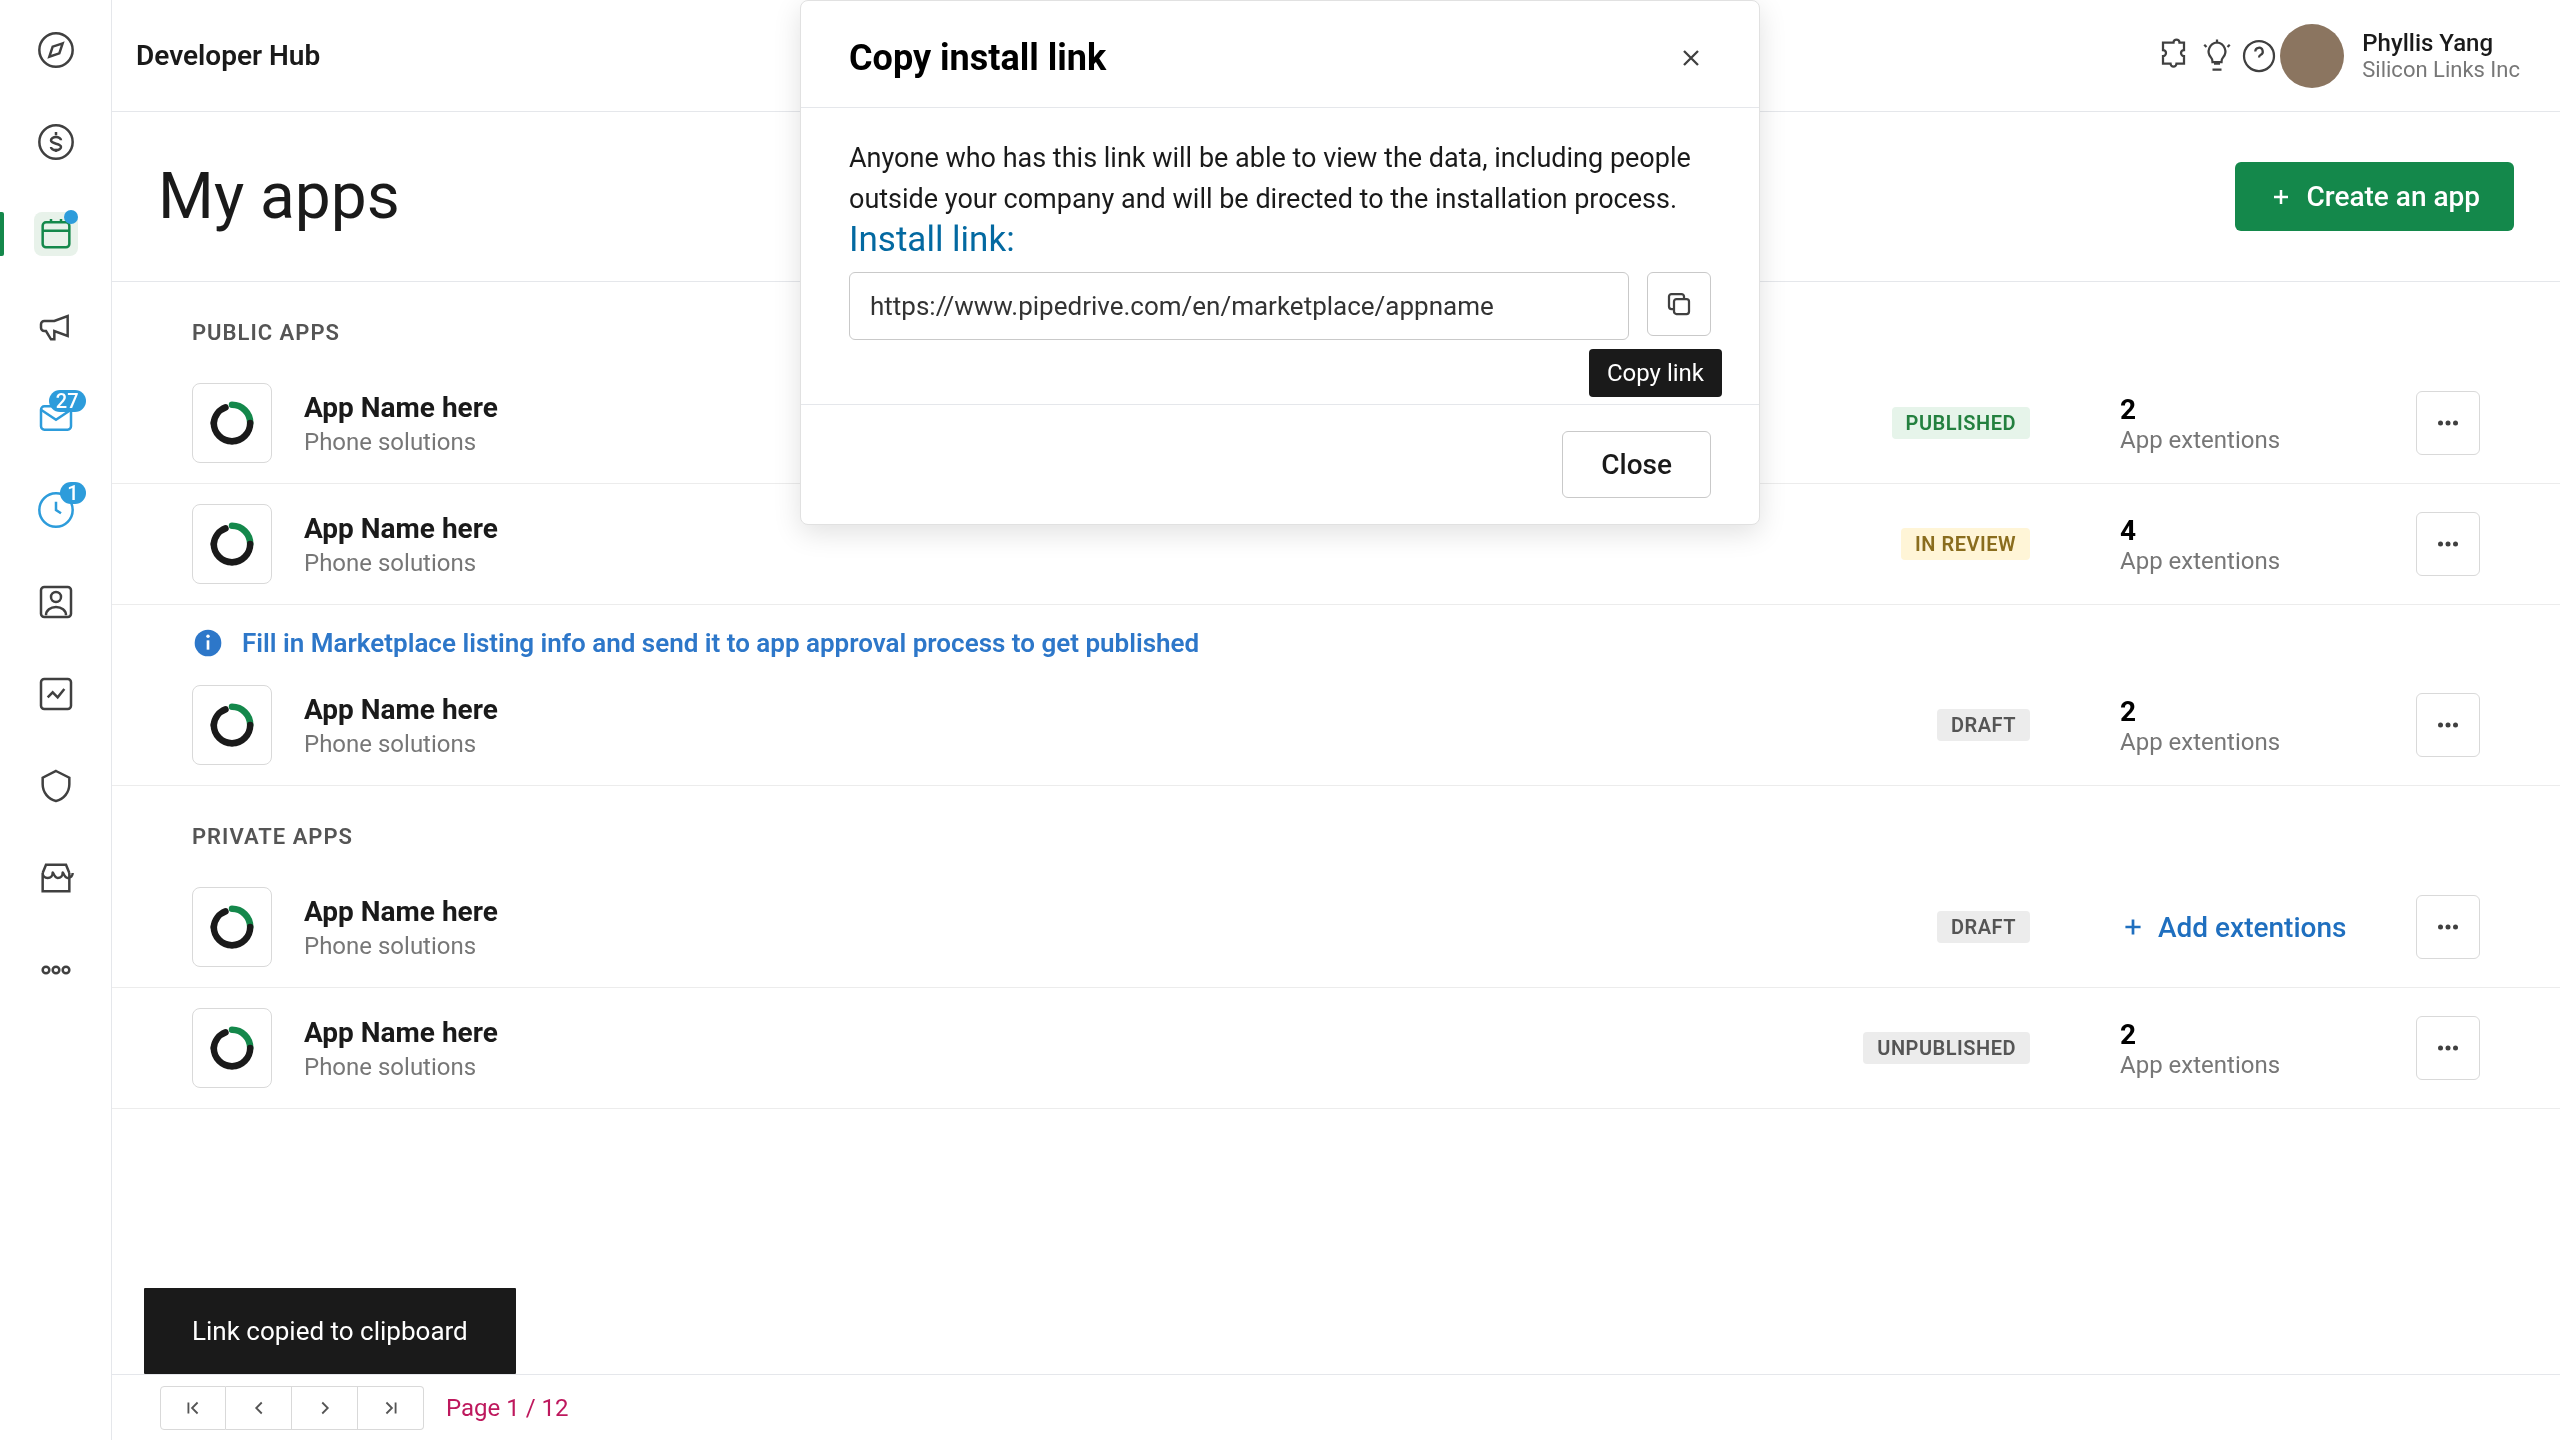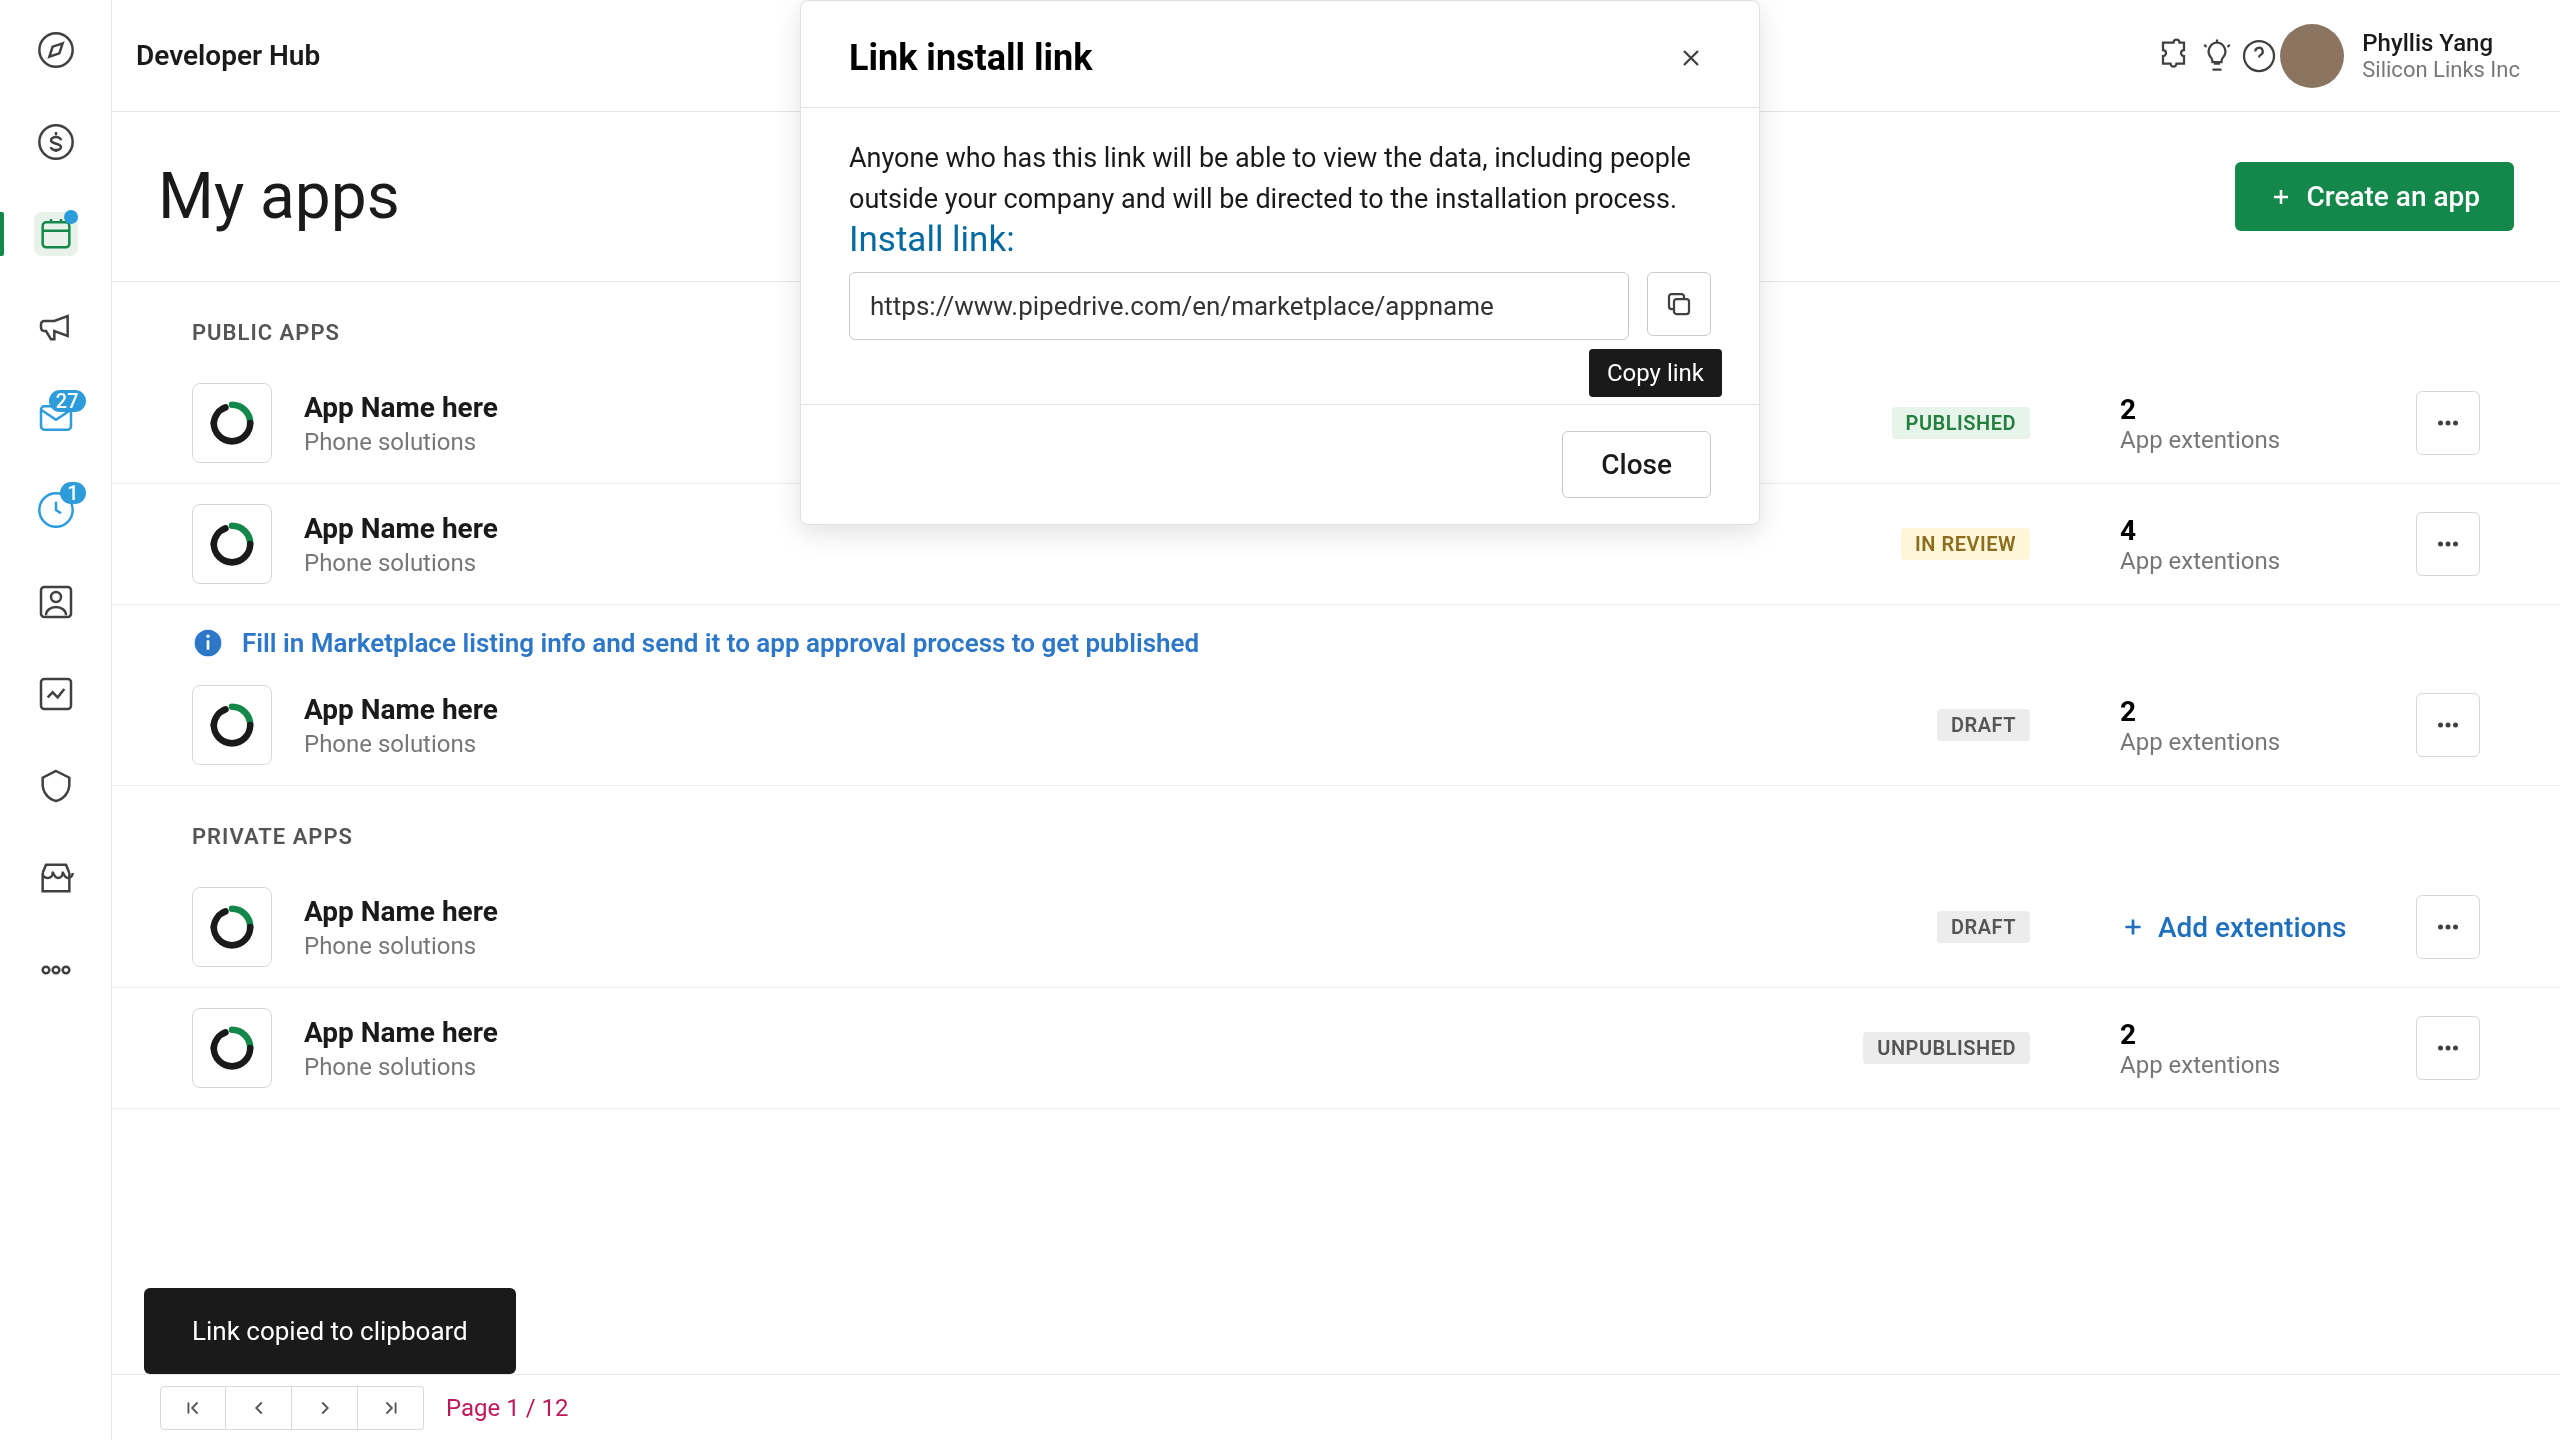--- a/index.html
+++ b/index.html
@@ -48,21 +48,21 @@
 .ext-n { font-size:28px; font-weight:700; }
 .ext-t { font-size:24px; color:#777; }
 .add-ext { color:#1f6fbf; font-size:28px; font-weight:500; display:flex; align-items:center; gap:12px; width:260px; margin-left:90px; cursor:pointer; }
 .add-ext svg { width:26px; height:26px; stroke:#1f6fbf; stroke-width:2.5; }
 .row-more { width:64px; height:64px; border:1px solid #d9d9d9; border-radius:6px; margin-left:36px; display:flex; align-items:center; justify-content:center; }
 .row-more svg { width:30px; height:30px; fill:#404040; }
 .warn-row { display:flex; align-items:center; gap:18px; padding:22px 80px 6px; color:#2d77c9; font-size:26px; font-weight:600; }
 .warn-row svg { width:32px; height:32px; fill:#2d77c9; }
 
 
-.toast { position:absolute; left:144px; bottom:66px; background:#1a1a1a; color:#fff; font-size:26px; padding:28px 48px; border-radius:6px; }
+.toast { position:absolute; left:144px; bottom:66px; background:#1a1a1a; color:#fff; font-size:26px; padding:28px 48px; border-radius:1px; }
 
 
 .pager { position:absolute; left:112px; right:0; bottom:0; height:66px; border-top:1px solid #e5e7eb; display:flex; align-items:center; padding-left:48px; gap:0; }
 .pg-btn { width:66px; height:44px; border:1px solid #d9d9d9; border-left:none; display:flex; align-items:center; justify-content:center; background:#fff; }
 .pg-btn:first-child { border-left:1px solid #d9d9d9; border-radius:4px 0 0 4px; }
 .pg-btn:nth-child(4) { border-radius:0 4px 4px 0; }
 .pg-btn svg { width:22px; height:22px; stroke:#555; stroke-width:2; fill:none; }
 .pg-txt { margin-left:22px; font-size:24px; color:#be185d; }
 
 
@@ -367,21 +367,21 @@
       <svg viewBox="0 0 24 24">
         <path d="M7 6l6 6-6 6M17 6v12"></path>
       </svg>
     </div>
   <span class="pg-txt">Page 1 / 12</span>
 </div>
 
 <div class="overlay"></div>
 <div class="modal">
   <div class="modal-h">
-    <h2>Link install link</h2>
+    <h2>Copy install link</h2>
     <div class="modal-x">
         <svg viewBox="0 0 24 24" fill="none">
           <path d="M6 6l12 12M18 6L6 18"></path>
         </svg>
       </div>
   </div>
   <div class="modal-body">
     <p>Anyone who has this link will be able to view the data, including people outside your company and will be directed to the installation process.</p>
     <div class="lbl">Install link:</div>
     <div class="link-row">

